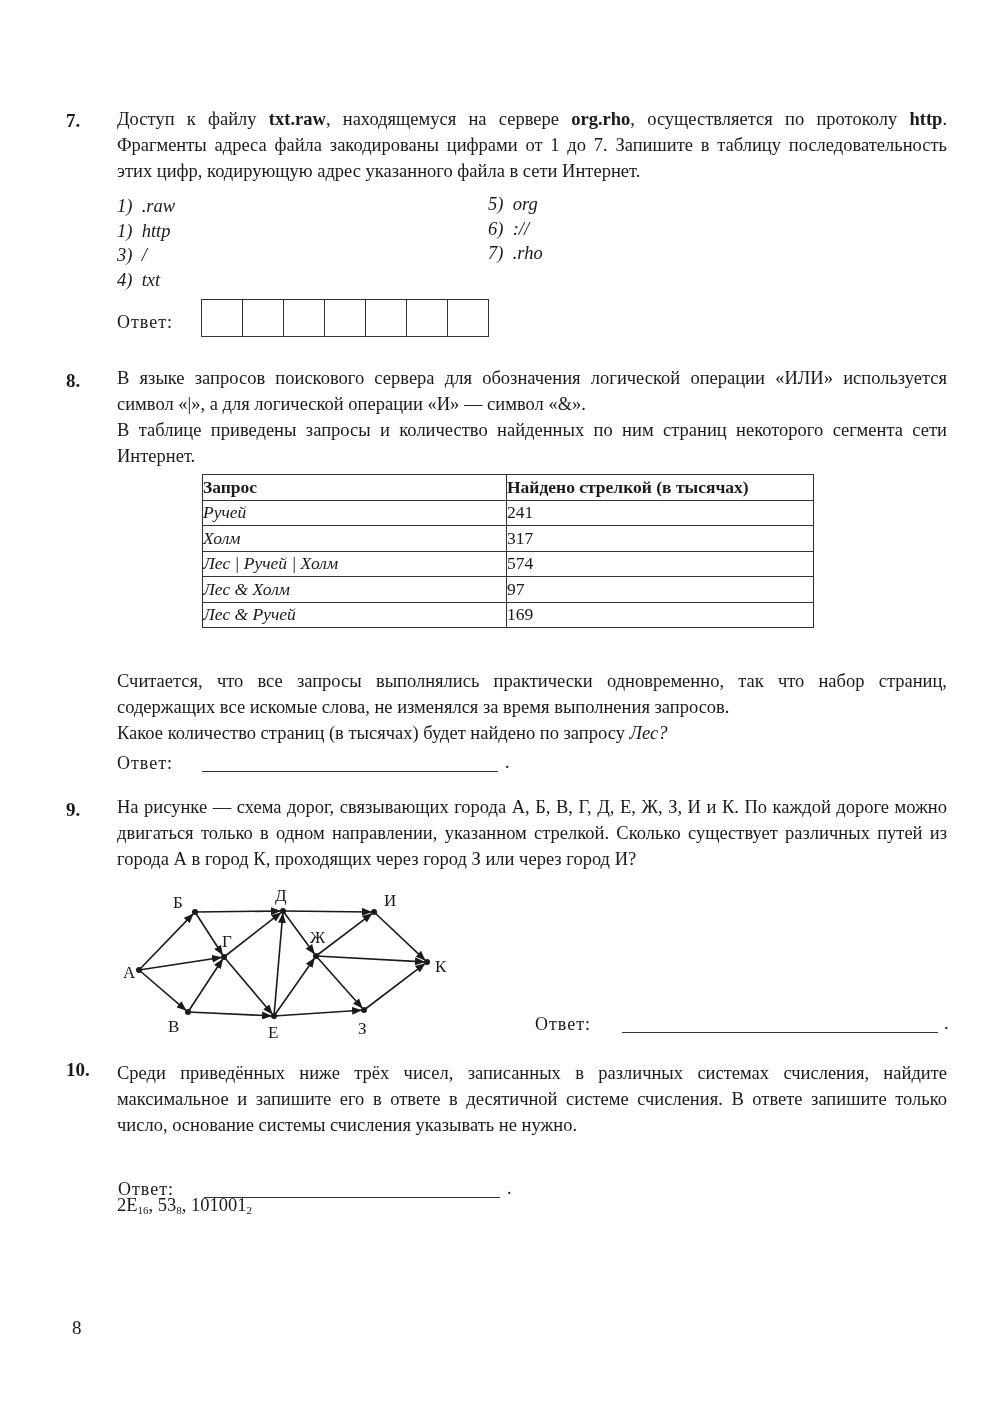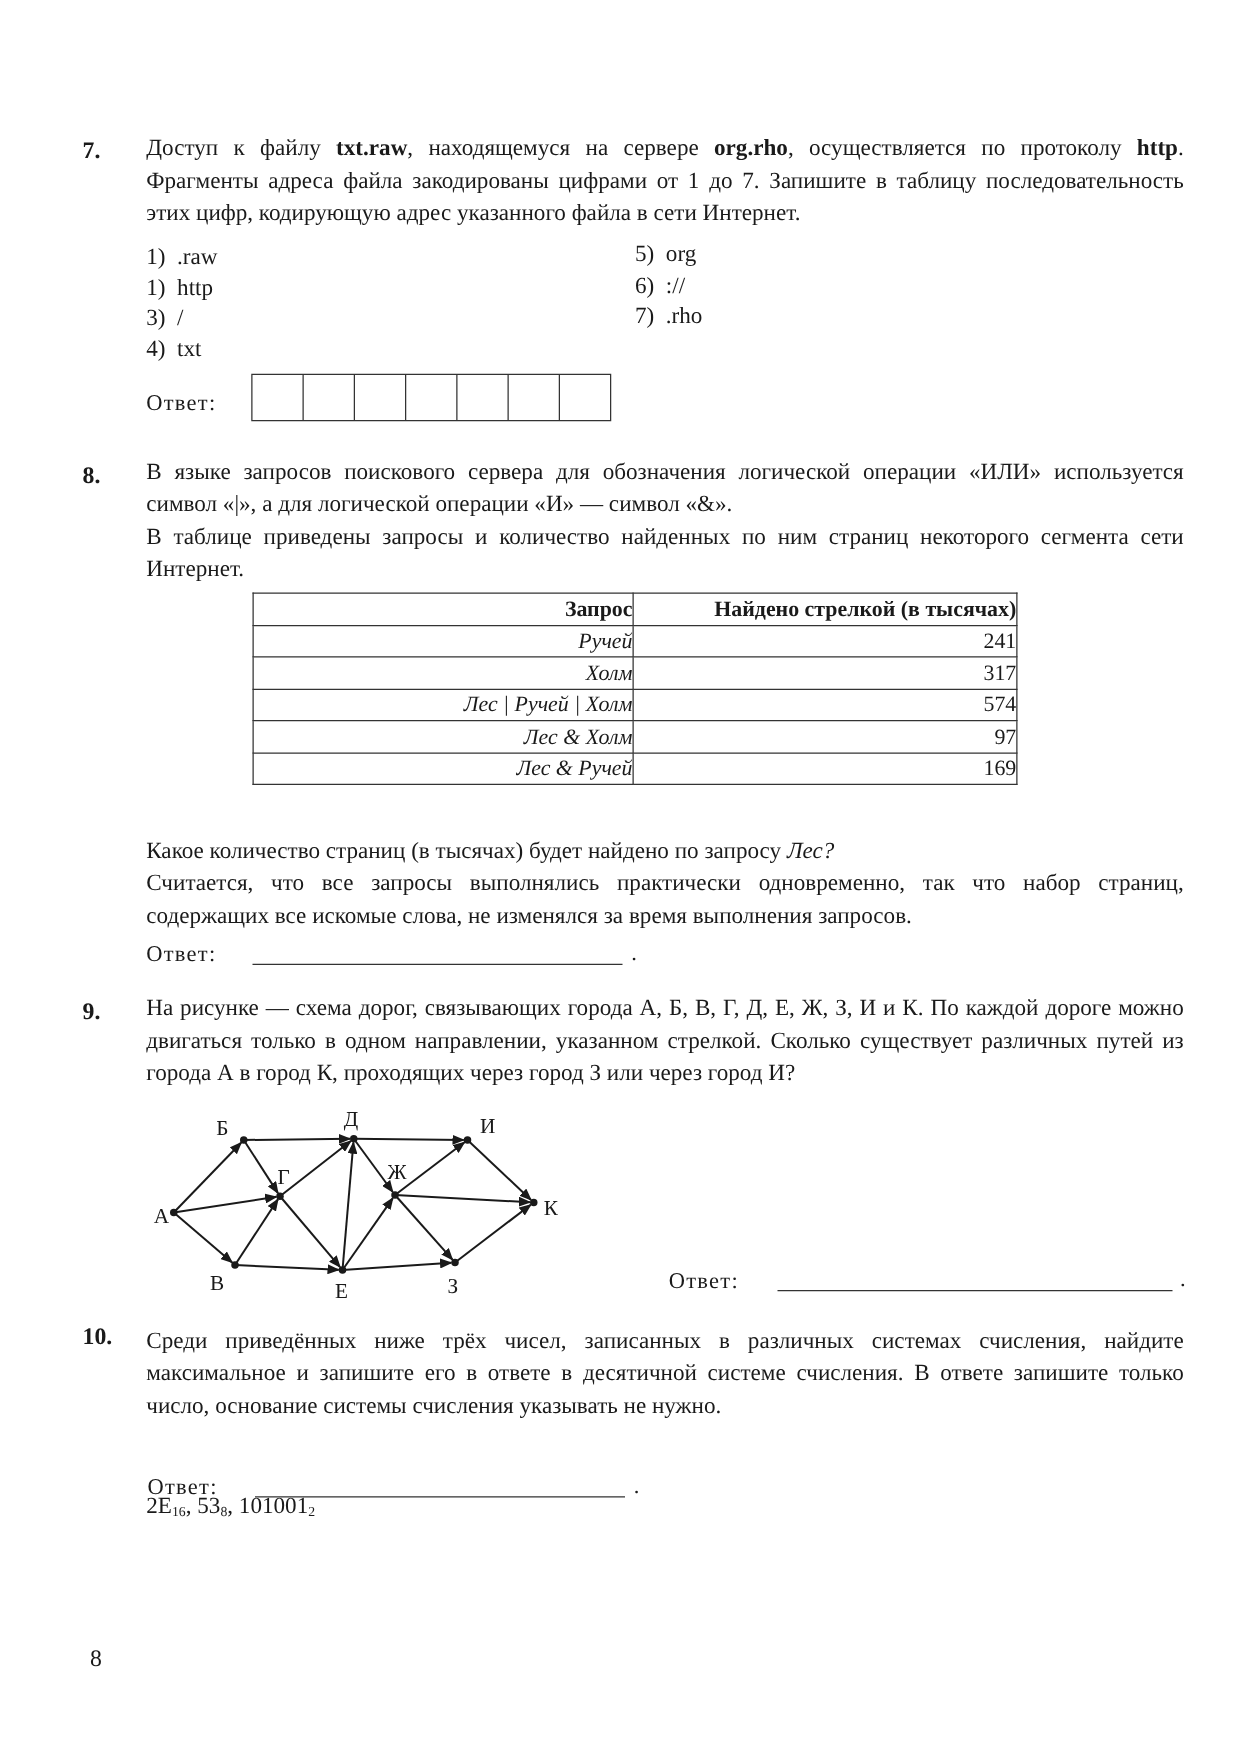--- a/index.html
+++ b/index.html
@@ -11,37 +11,37 @@
   .num {
     position: absolute; left: 66px; font-weight: bold; font-size: 19px;
   }
   .para {
     position: absolute; left: 117px; width: 830px;
     font-size: 18.5px; line-height: 26px; text-align: justify;
   }
   .para p { margin: 0; }
   b { font-weight: bold; margin-top: 12px; }
   i { font-style: italic; }
-  .opt { position: absolute; font-size: 18.5px; line-height: 24.7px; }
+  .opt { position: absolute; font-size: 18.5px; line-height: 24.7px; font-style: italic; }
   .opt div { white-space: pre; }
   .answer-label {
     position: absolute; font-size: 18px;
     letter-spacing: 1px;
   }
   .cells { position: absolute; display: flex; border: 1px solid #333; }
   .cells .cell { width: 40px; height: 36px; border-right: 1px solid #333; }
   .cells .cell:last-child { border-right: none; }
   .line { position: absolute; border-bottom: 1px solid #333; height: 1px; }
   .dot { position: absolute; font-size: 18px; }
   table.q8 {
     position: absolute; left: 202px; top: 474px; width: 612px;
     border-collapse: collapse; font-size: 17.5px;
   }
   table.q8 th, table.q8 td {
-    border: 1px solid #333; text-align: right; height: 24.5px; padding: 0;
+    border: 1px solid #333; text-align: left; height: 24.5px; padding: 0;
   }
   table.q8 th { font-weight: bold; }
   table.q8 td.query { font-style: italic; width: 303px; }
   .graph { position: absolute; left: 110px; top: 880px; }
   .graph text { font-family: "Liberation Serif", "DejaVu Serif", serif; font-size: 17px; fill: #1a1a1a; }
   .page-num { position: absolute; left: 72px; top: 1317px; font-size: 19px; }
   sub { font-size: 11px; vertical-align: -3px; }
 </style>
 </head>
 <body>
@@ -49,21 +49,21 @@
 <div class="num" style="top:110px">7.</div>
 <div class="para" style="top:106px">
   <p><span>Доступ к файлу </span><b>txt.raw</b><span>, находящемуся на сервере </span><b>org.rho</b><span>, осуществляется по протоколу </span><b>http</b><span>. Фрагменты адреса файла закодированы цифрами от 1 до 7. Запишите в таблицу последовательность этих цифр, кодирующую адрес указанного файла в сети Интернет.</span></p>
 </div>
 <div class="opt" style="left:117px; top:194px">
   <div>1)  .raw</div>
   <div>1)  http</div>
   <div>3)  /</div>
   <div>4)  txt</div>
 </div>
-<div class="opt" style="left:508px; top:192px">
+<div class="opt" style="left:488px; top:192px">
   <div>5)  org</div>
   <div>6)  ://</div>
   <div>7)  .rho</div>
 </div>
 <div class="answer-label" style="left:117px; top:312px">Ответ:</div>
 <div class="cells" style="left:201px; top:299px">
   <div class="cell"></div>
   <div class="cell"></div>
   <div class="cell"></div>
   <div class="cell"></div>
@@ -101,22 +101,22 @@
         <td class="query">Лес &amp; Холм</td>
         <td>97</td>
       </tr>
     <tr>
         <td class="query">Лес &amp; Ручей</td>
         <td>169</td>
       </tr>
   </tbody>
 </table>
 <div class="para" style="top:668px">
+  <p>Считается, что все запросы выполнялись практически одновременно, так что набор страниц, содержащих все искомые слова, не изменялся за время выполнения запросов.</p>
   <p><span>Какое количество страниц (в тысячах) будет найдено по запросу </span><i>Лес?</i></p>
-  <p>Считается, что все запросы выполнялись практически одновременно, так что набор страниц, содержащих все искомые слова, не изменялся за время выполнения запросов.</p>
 </div>
 <div class="answer-label" style="left:117px; top:753px">Ответ:</div>
 <div class="line" style="left:202px; top:770px; width:296px"></div>
 <div class="dot" style="left:505px; top:752px">.</div>
 
 <div class="num" style="top:799px">9.</div>
 <div class="para" style="top:794px">
   <p>На рисунке — схема дорог, связывающих города А, Б, В, Г, Д, Е, Ж, З, И и К. По каждой дороге можно двигаться только в одном направлении, указанном стрелкой. Сколько существует различных путей из города А в город К, проходящих через город З или через город И?</p>
 </div>
 <svg class="graph" width="350" height="165" viewBox="0 0 350 165">

